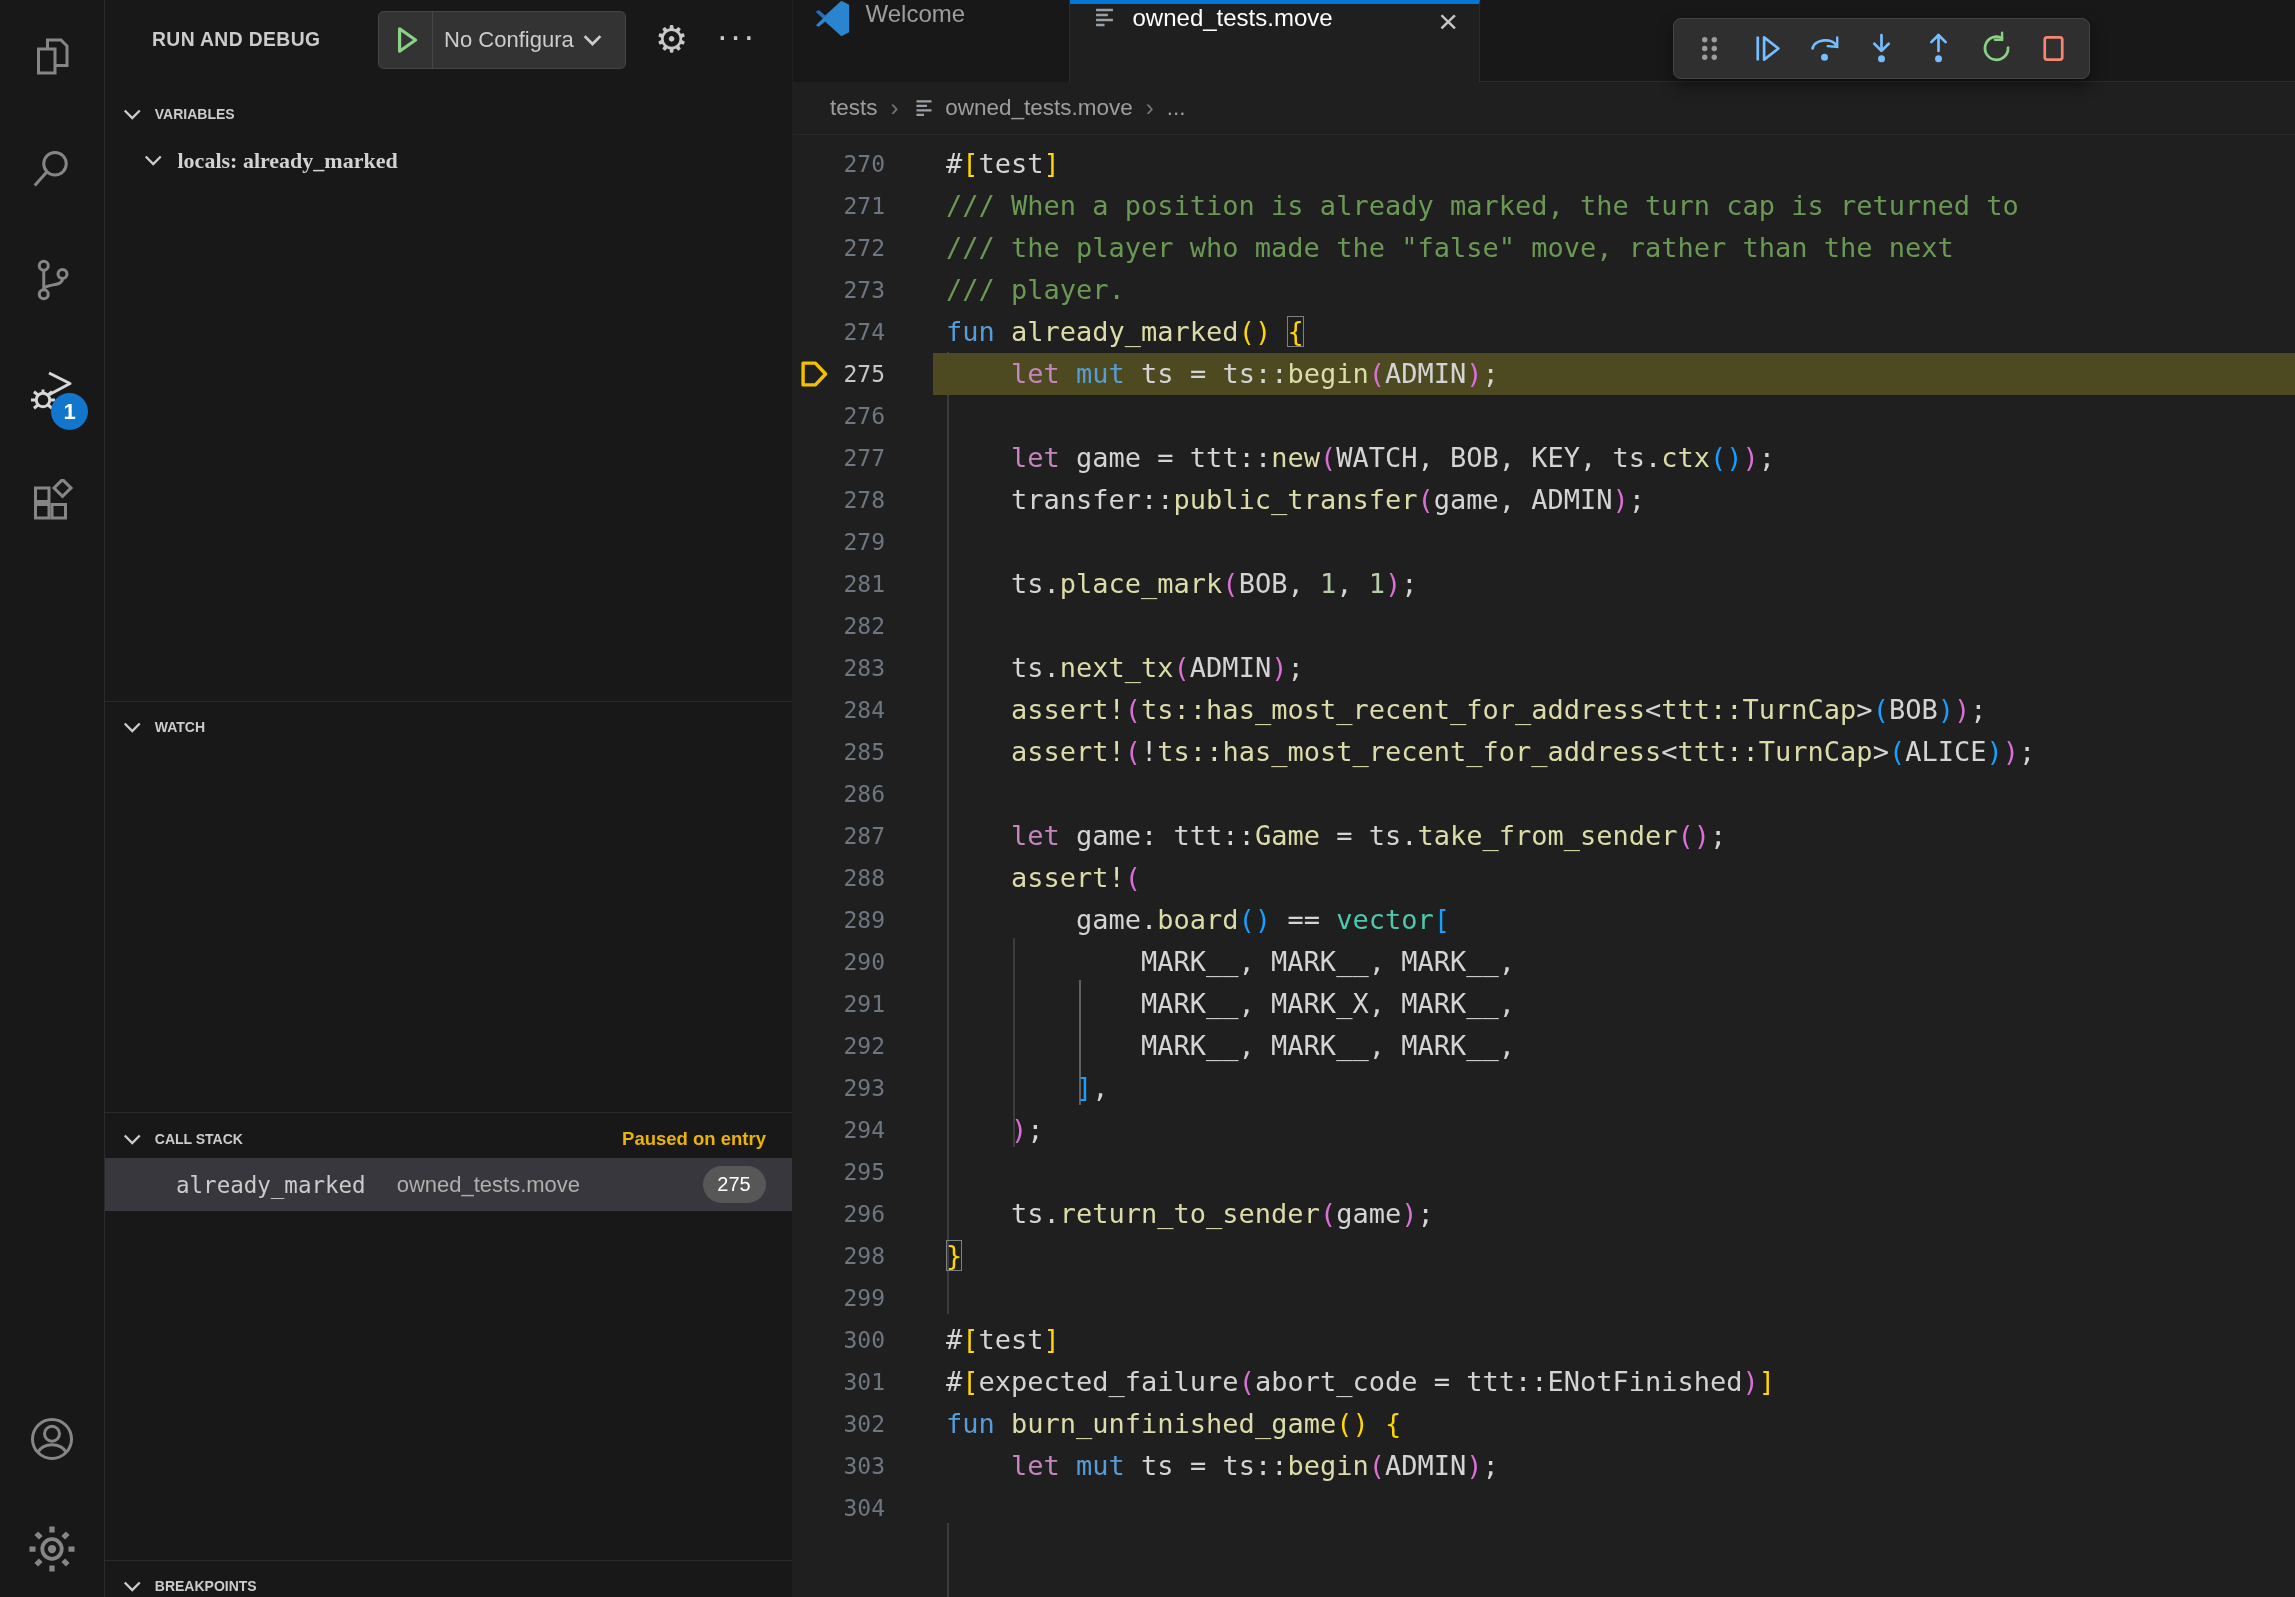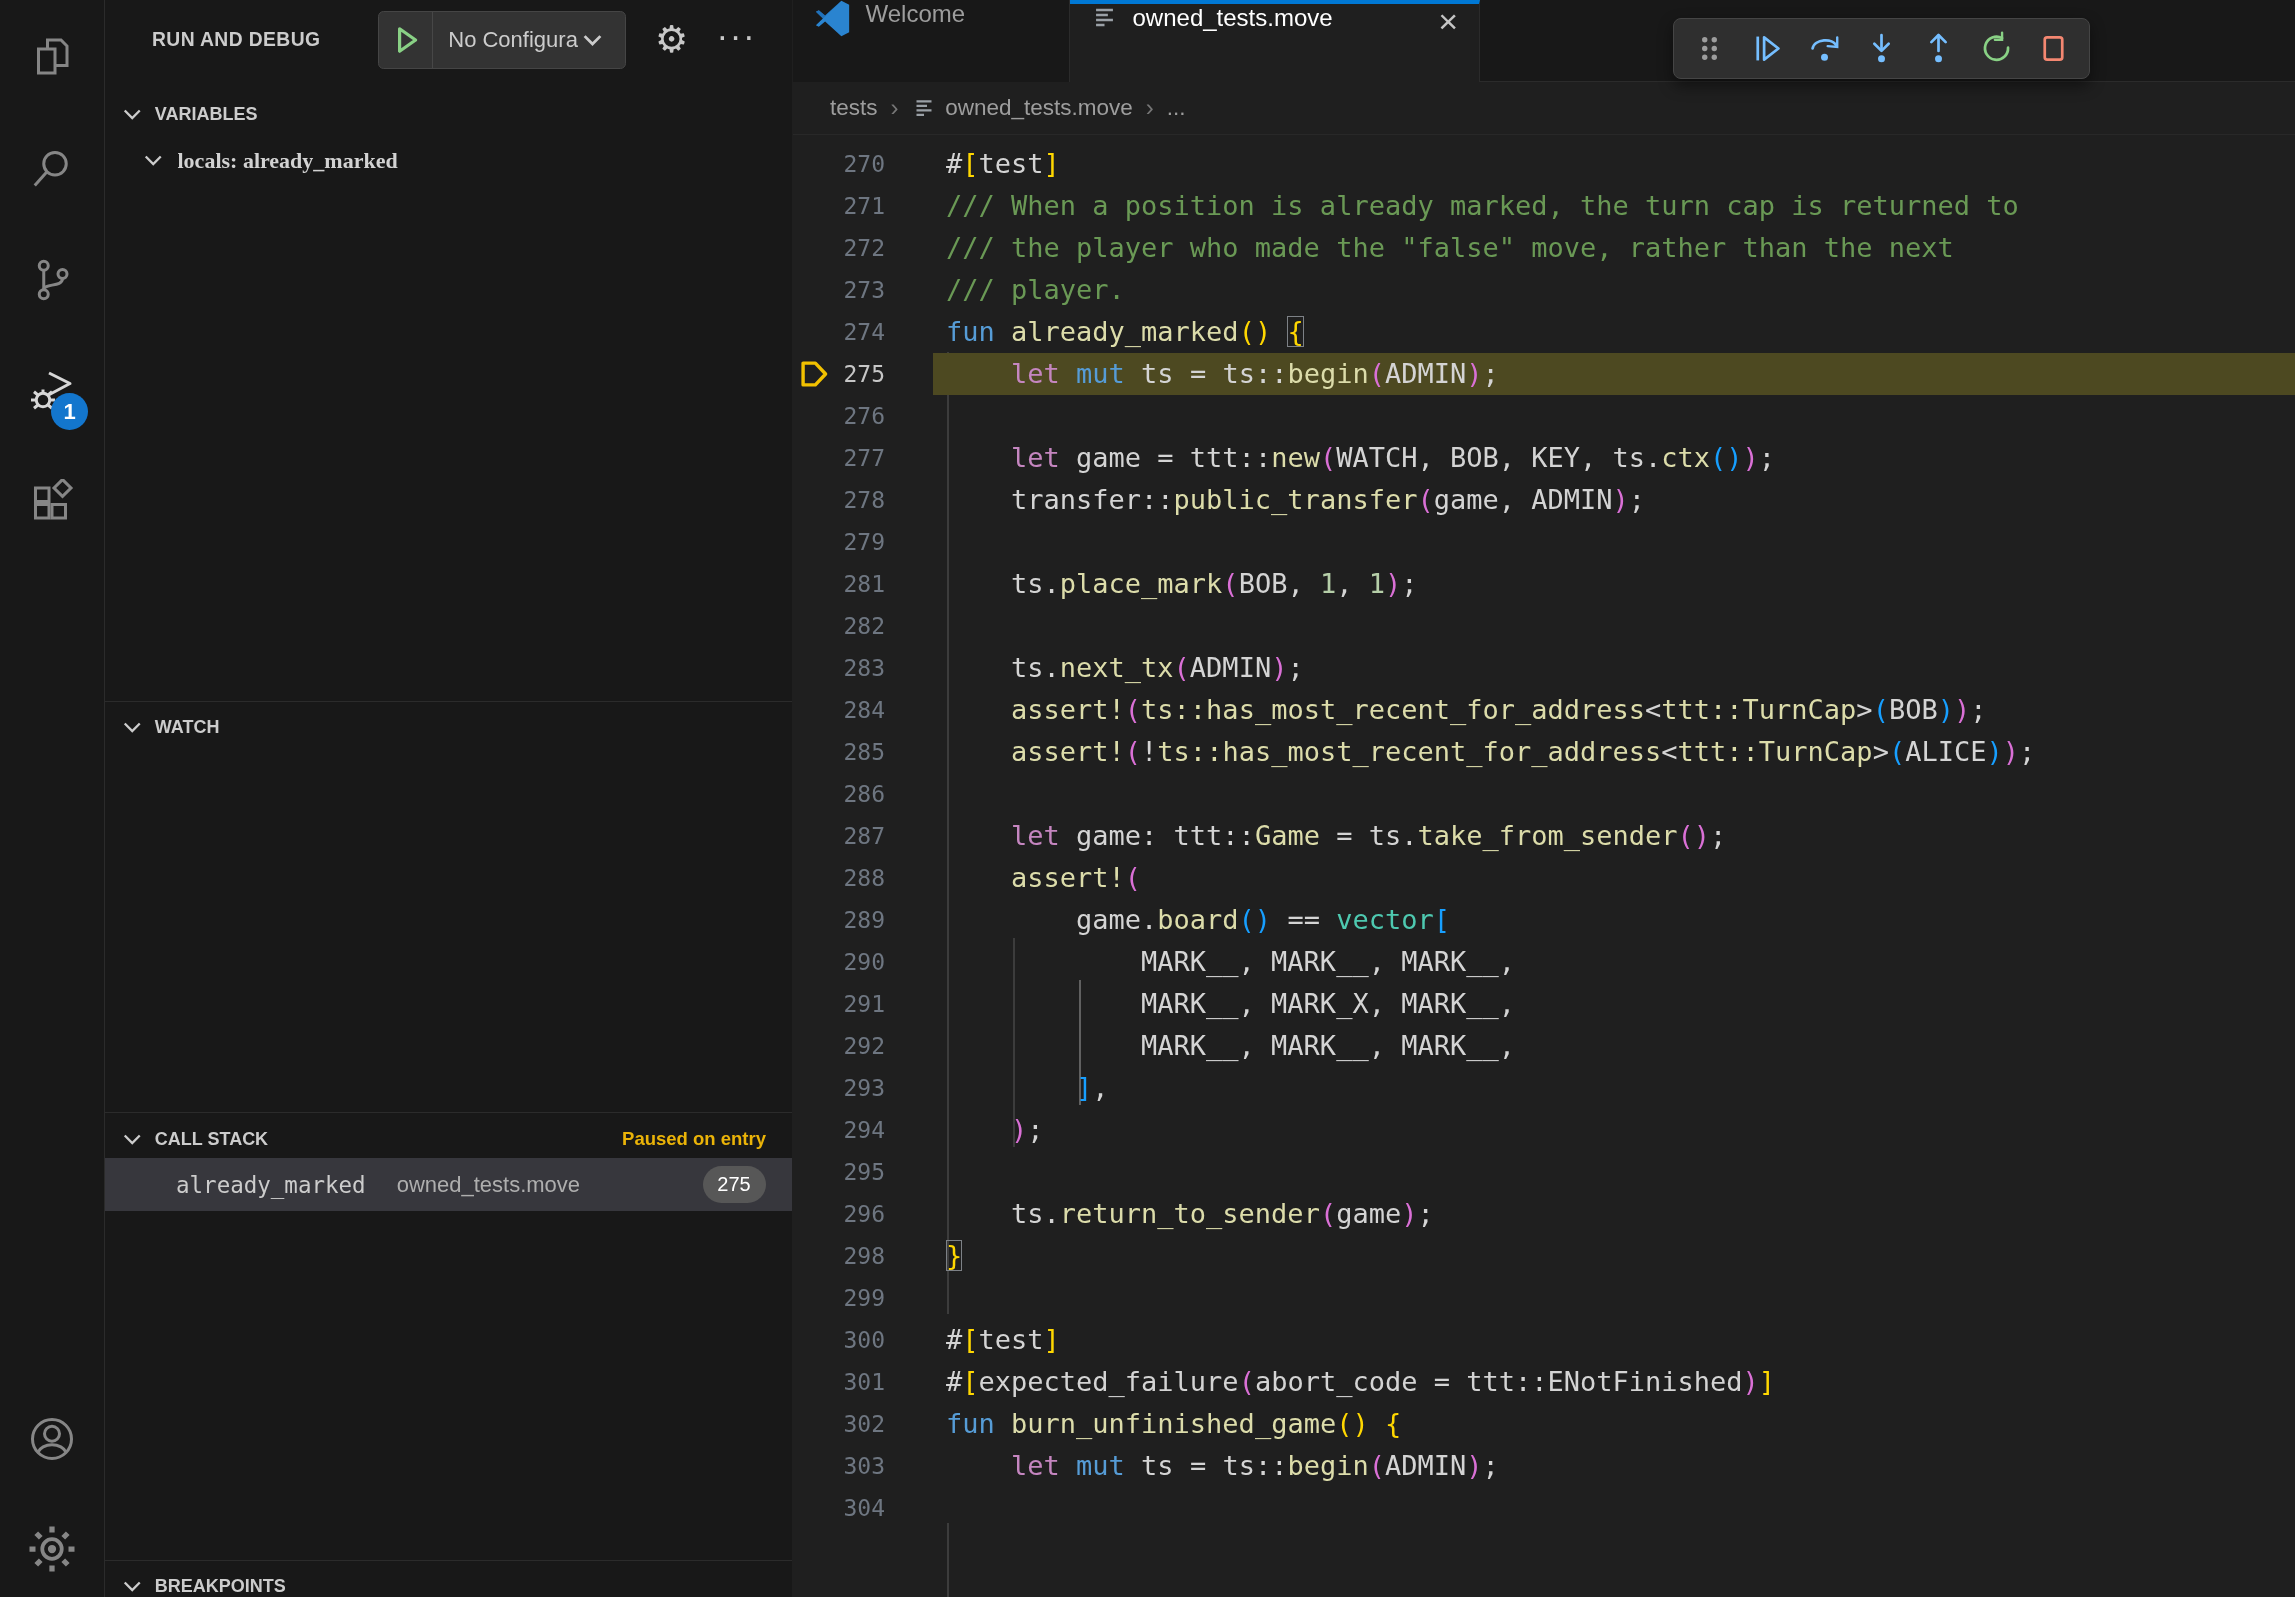--- a/index.html
+++ b/index.html
@@ -20,33 +20,33 @@
   
   #sidebar { position:absolute; left:105px; top:0; width:687px; height:100%; background:#181818; }
   .sb-title { position:absolute; left:47px; top:29px; font-size:19.3px; font-weight:700;
               color:#cccccc; letter-spacing:0.4px; }
   .cfg-btn { position:absolute; left:273px; top:10.5px; width:248px; height:58px;
              background:#333333; border:0.8px solid #454545; border-radius:5.6px;
              display:flex; align-items:center; cursor:pointer; overflow:hidden; }
   .cfg-play { margin-left:11.3px; flex:none; }
   .cfg-sep { width:0.8px; height:56px; background:#474747; margin-left:9.7px; flex:none; }
   .cfg-label { margin-left:11.3px; font-size:22px; color:#cccccc; white-space:nowrap;
-               width:138px; overflow:hidden; flex:none;text-align:center; }
+               width:138px; overflow:hidden; flex:none; }
   .cfg-chev { flex:none; margin-left:-3.2px; }
   .hdr-gear { position:absolute; left:540px; top:13px; width:53px; height:53px; color:#c8c8c8;
               font-size:37px; display:flex; align-items:center; justify-content:center; cursor:pointer;
               font-family:"DejaVu Sans", sans-serif;}
   .hdr-dots { position:absolute; left:605px; top:9.7px; width:53px; height:53px; color:#c8c8c8;
               font-size:35px; display:flex; align-items:center; justify-content:center;
               cursor:pointer; letter-spacing:1.6px; }
 
   .sec-header { position:absolute; left:0; right:0; height:42px; display:flex;
                 align-items:center; cursor:pointer; }
   .sec-header .chev { margin-left:16px; flex:none; }
-  .sec-header .sec-label { margin-left:11.3px; font-size:18px; font-weight:700; color:#cccccc; }
+  .sec-header .sec-label { margin-left:11.3px; font-size:14px; font-weight:700; color:#cccccc; }
   .sec-status { position:absolute; right:26px; font-size:18.5px; font-weight:700; color:#eab308; }
   .divider { position:absolute; left:0; right:0; height:0.8px; background:#2b2b2b; }
 
   .tree-item { position:absolute; left:0; right:0; top:137px; height:47px; display:flex;
                align-items:center; cursor:pointer;font-family:Liberation Serif, serif; }
   .tree-item .chev { margin-left:37px; flex:none; }
   .tree-item .ti-label { margin-left:13px; font-size:22px; font-weight:600; color:#d2d2d2; }
 
   .cs-row { position:absolute; left:0; right:0; top:1158px; height:53px; background:#37373d;
             display:flex; align-items:center; cursor:pointer; }

